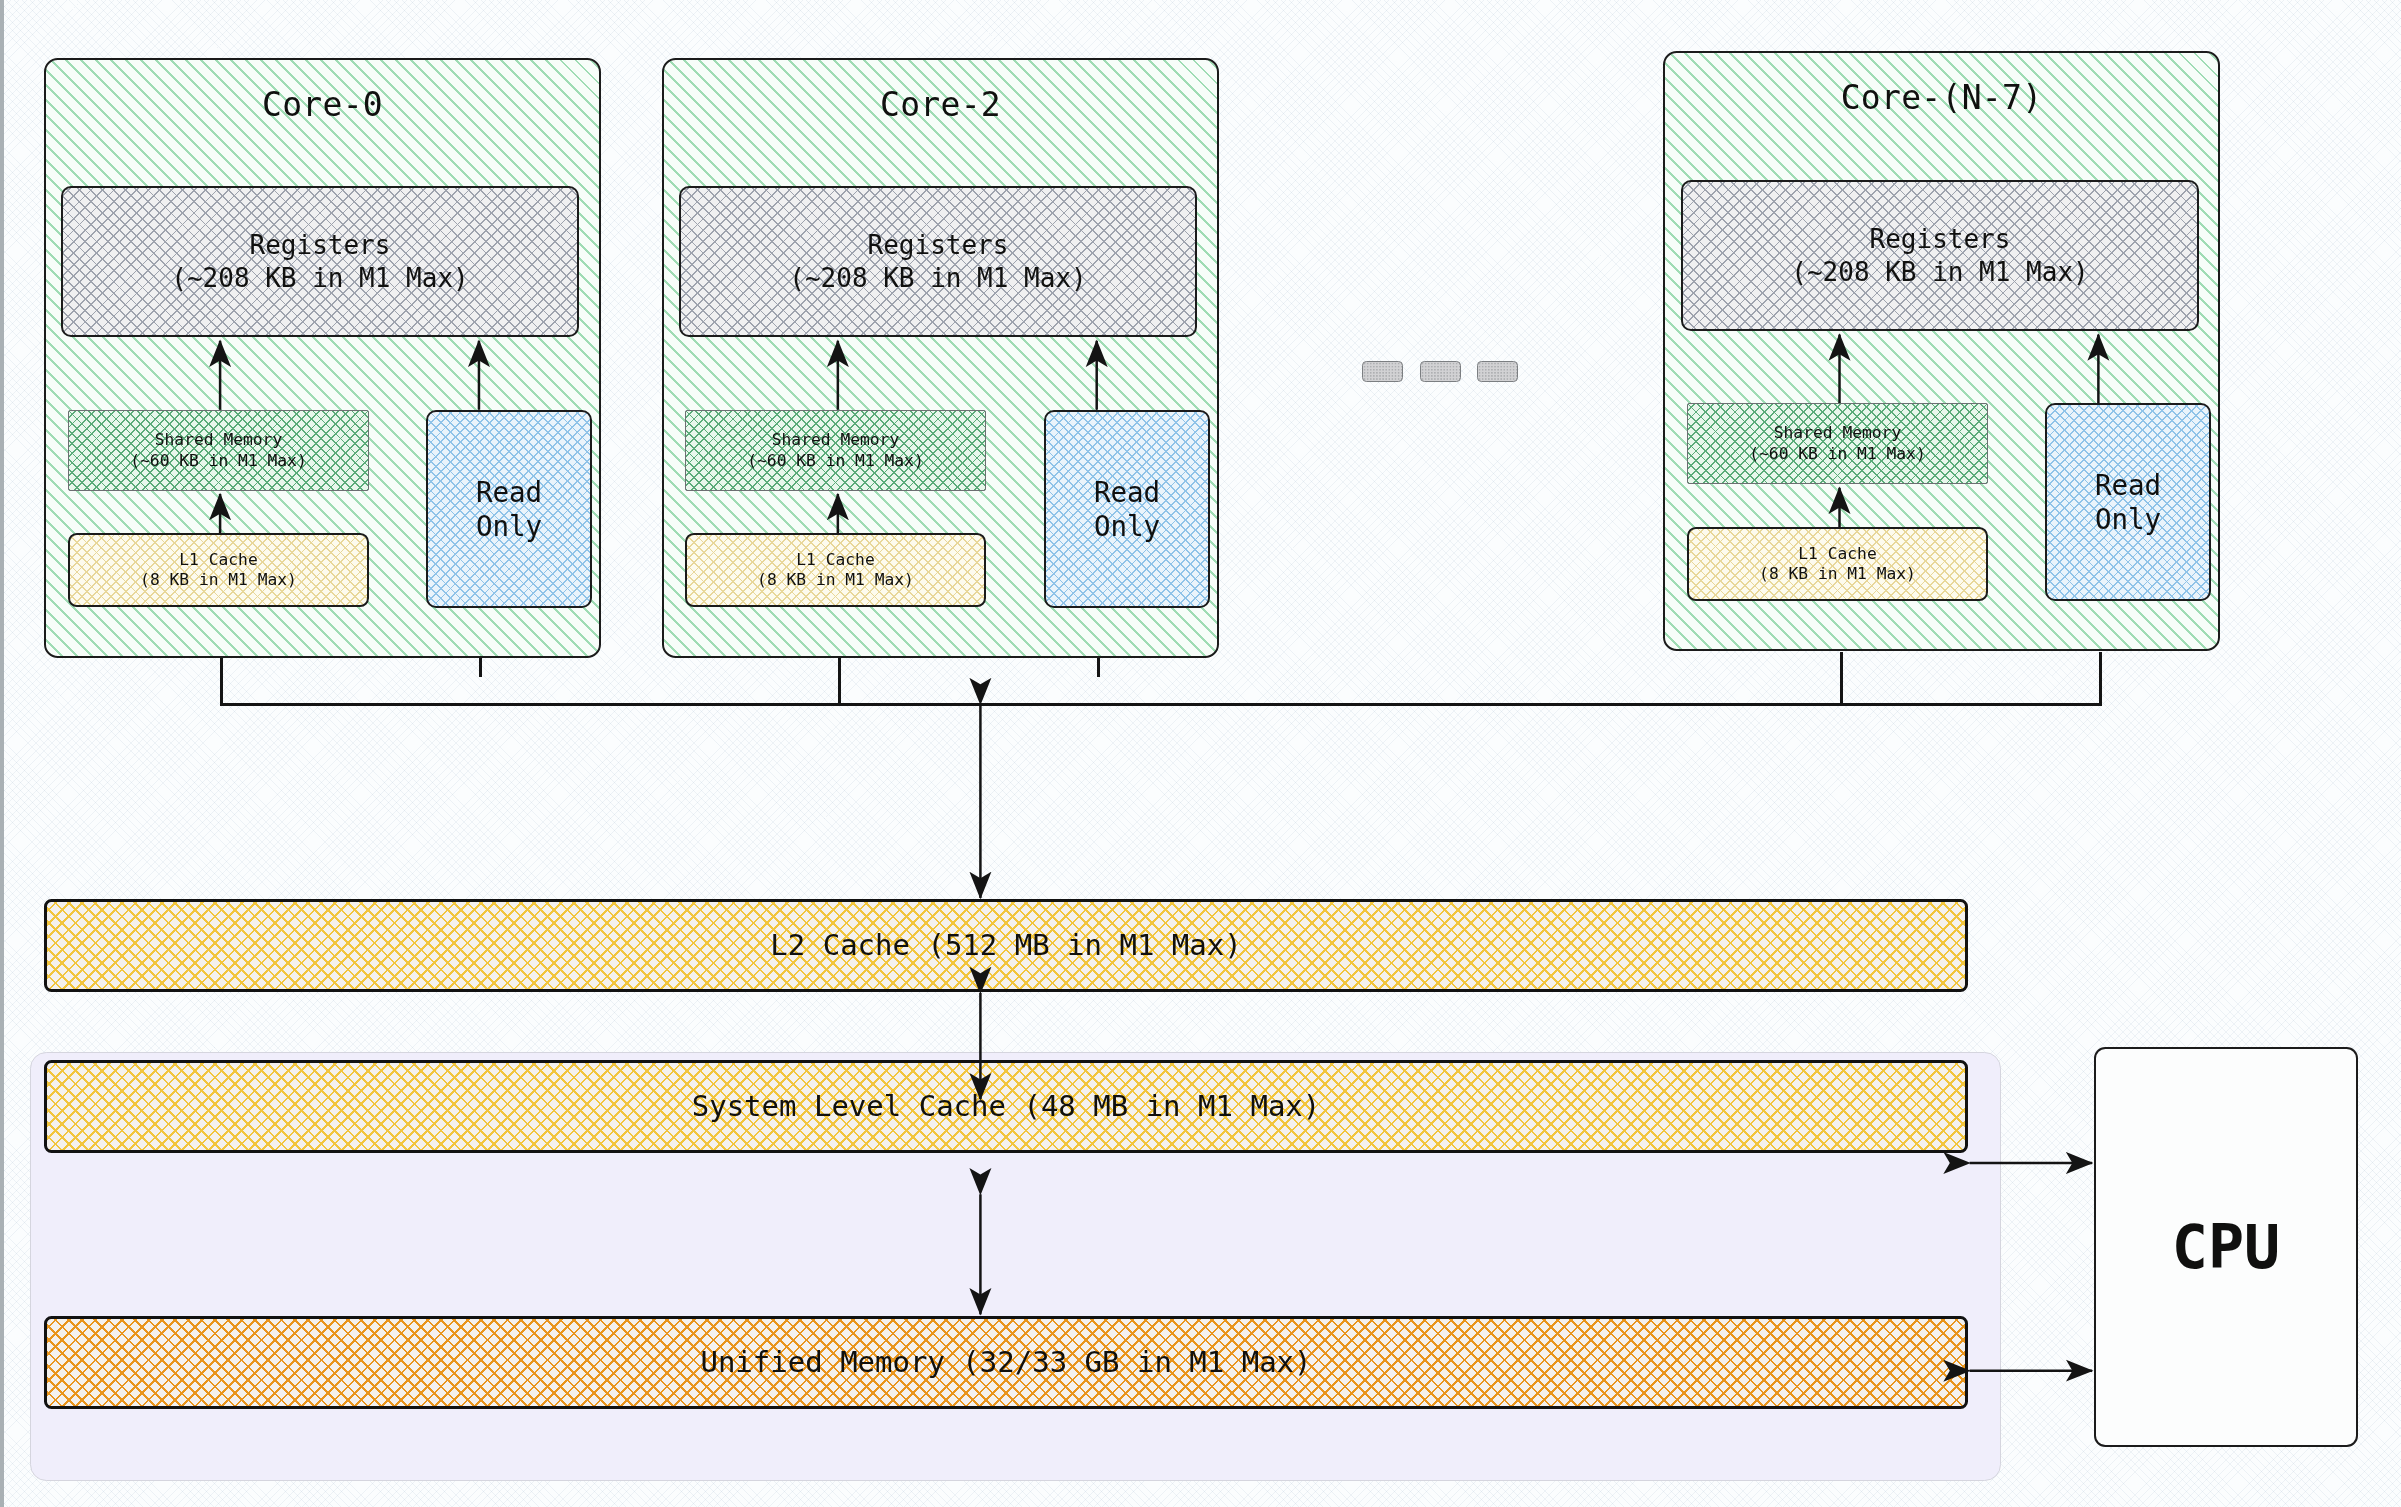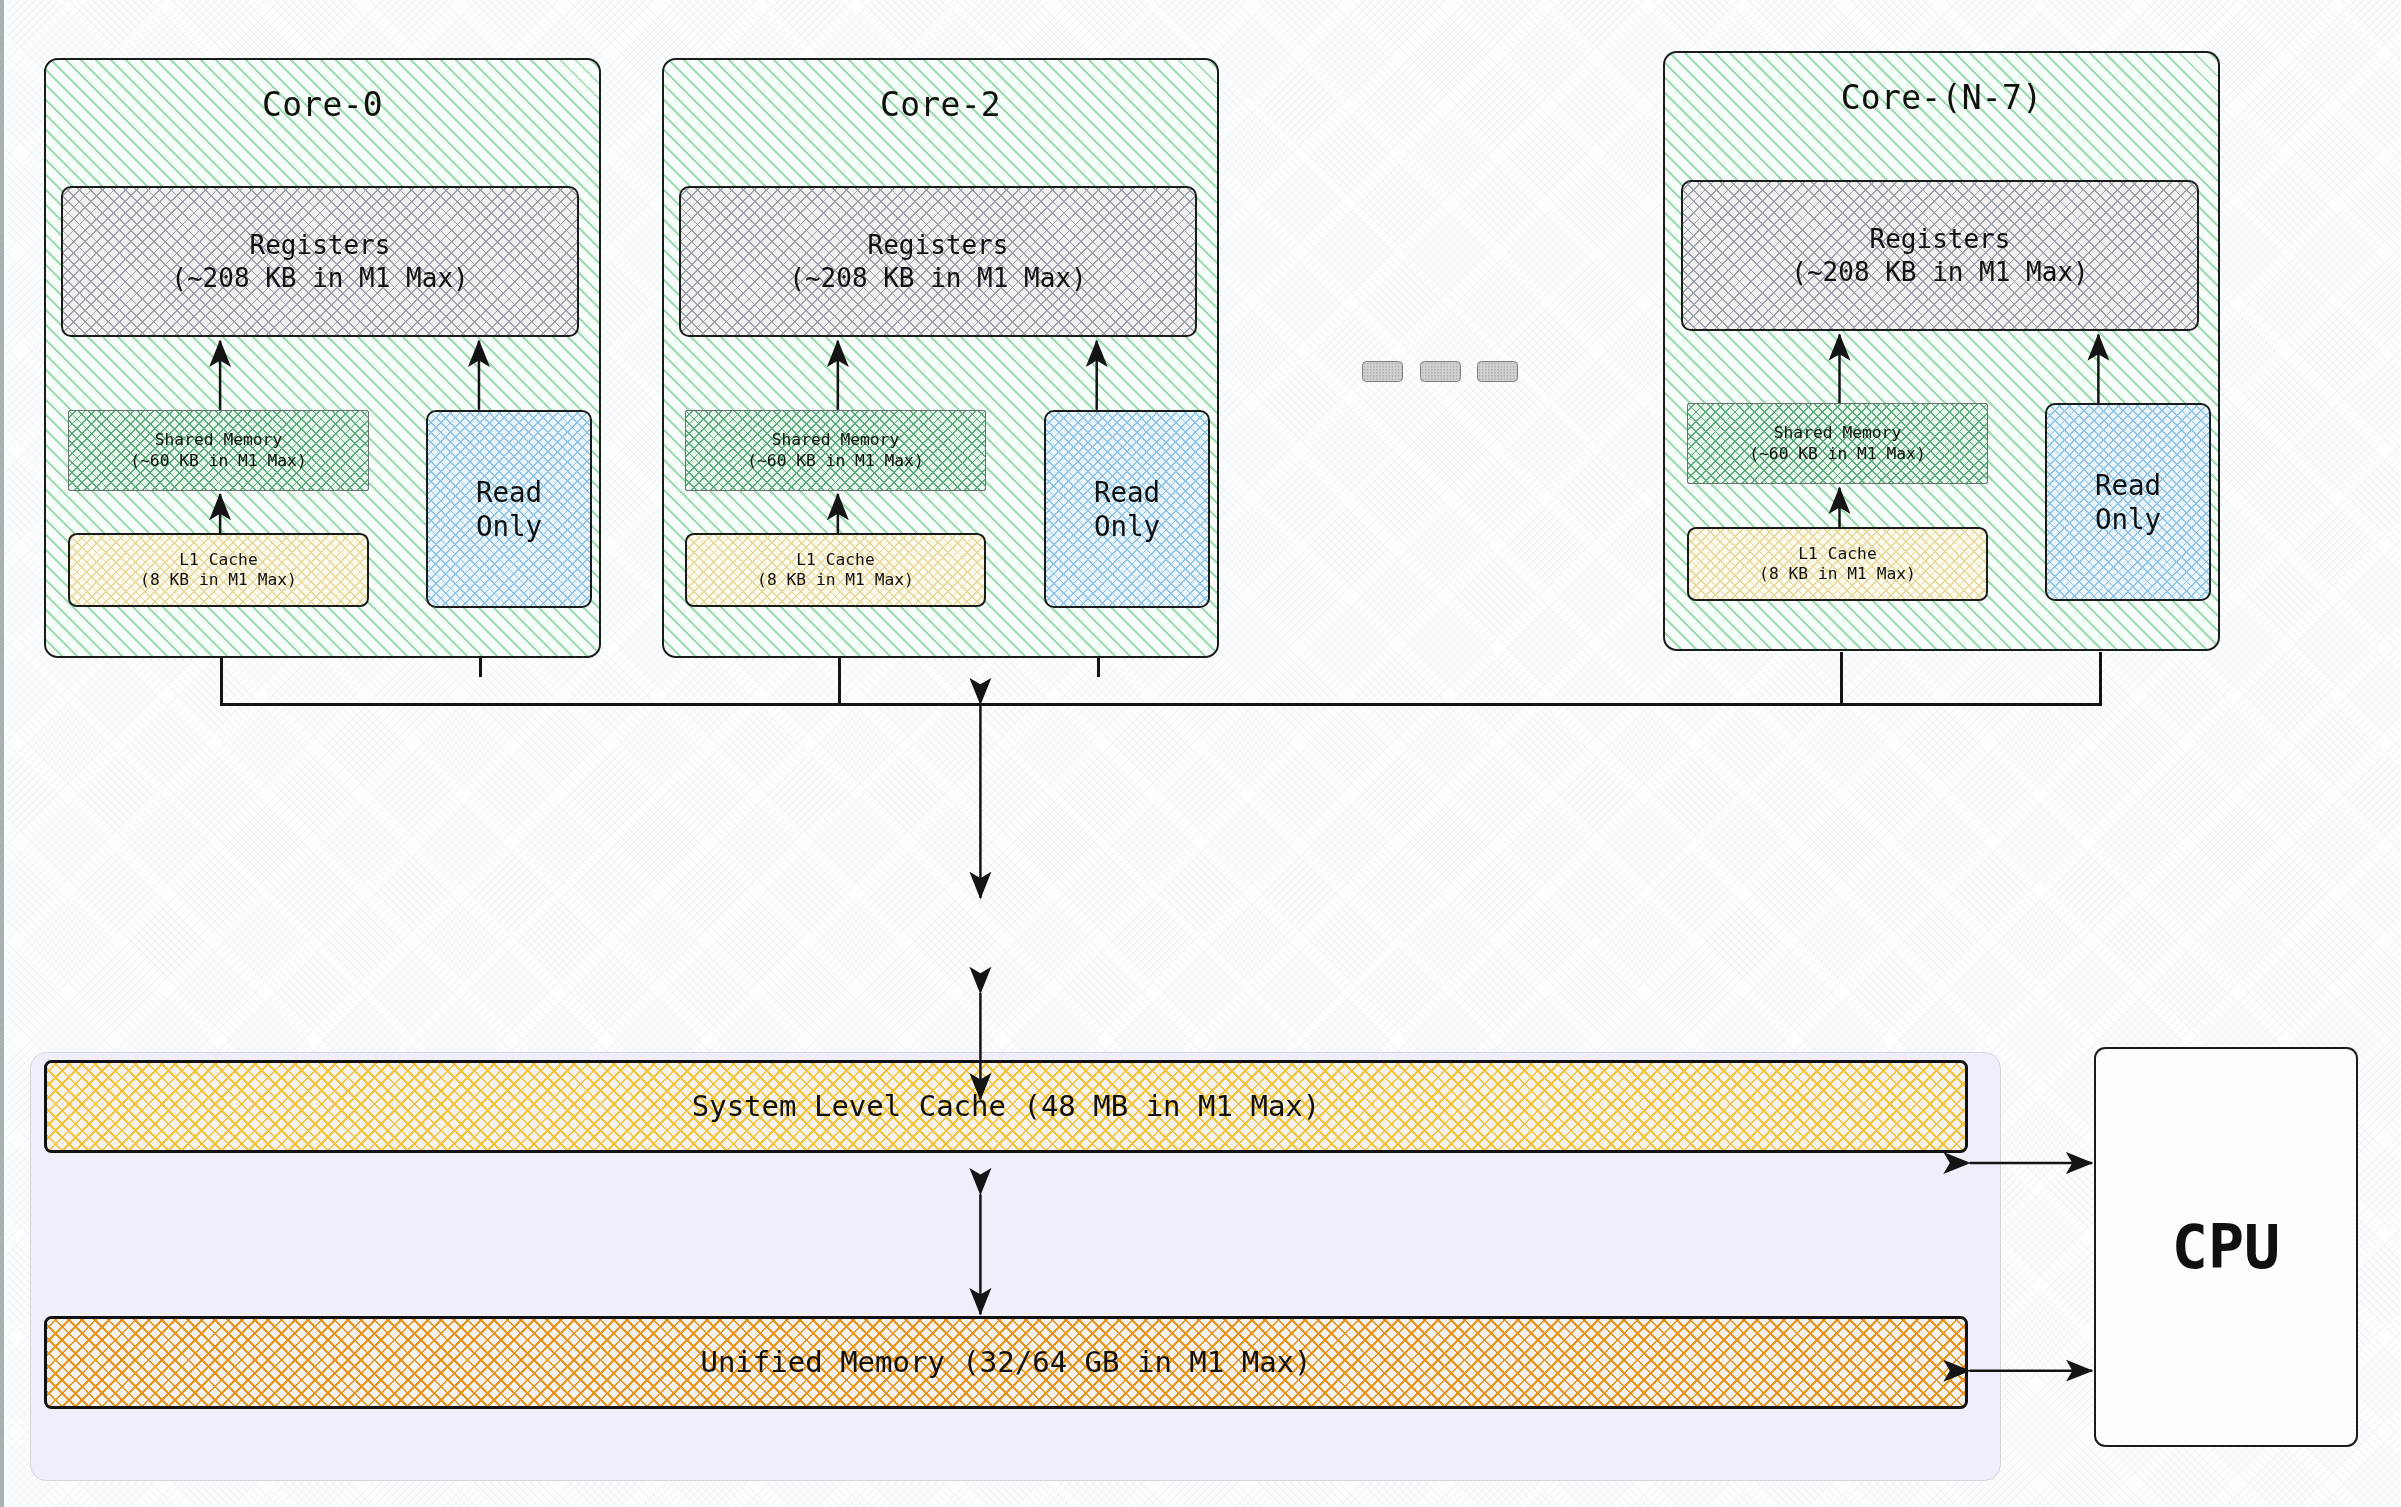--- a/index.html
+++ b/index.html
@@ -192,29 +192,32 @@
 
   <div class="hline" style="left:220px;top:703px;width:1882px;"></div>
 
   <div class="vline" style="left:220px;top:658px;height:48px;"></div>
   <div class="vline" style="left:479px;top:658px;height:19px;"></div>
   <div class="vline" style="left:838px;top:658px;height:48px;"></div>
   <div class="vline" style="left:1097px;top:658px;height:19px;"></div>
   <div class="vline" style="left:1840px;top:652px;height:54px;"></div>
   <div class="vline" style="left:2099px;top:652px;height:54px;"></div>
 
+  <div class="node bar-yellow" style="left:44px;top:899px;width:1924px;height:93px;">
+    <span>L2 Cache (512 MB in M1 Max)</span>
+  </div>
 
   <div class="panel" style="position:absolute;left:30px;top:1052px;width:1969px;height:427px;"></div>
 
   <div class="node bar-yellow" style="left:44px;top:1060px;width:1924px;height:93px;">
     <span>System Level Cache (48 MB in M1 Max)</span>
   </div>
 
   <div class="node bar-orange" style="left:44px;top:1316px;width:1924px;height:93px;">
-    <span>Unified Memory (32/64 GB in M1 Max)</span>
+    <span>Unified Memory (32/33 GB in M1 Max)</span>
   </div>
 
   <div class="node cpu" style="left:2094px;top:1047px;width:264px;height:400px;">
     <span>CPU</span>
   </div>
 
   <svg class="arrows" viewBox="0 0 3840 2410" xmlns="http://www.w3.org/2000/svg">
     <defs>
       <marker id="ah" markerWidth="13" markerHeight="13" refX="10.5" refY="5" orient="auto" markerUnits="strokeWidth">
         <path d="M0,0.6 L11,5 L0,9.4 L2.6,5 Z" fill="#141414"></path>

